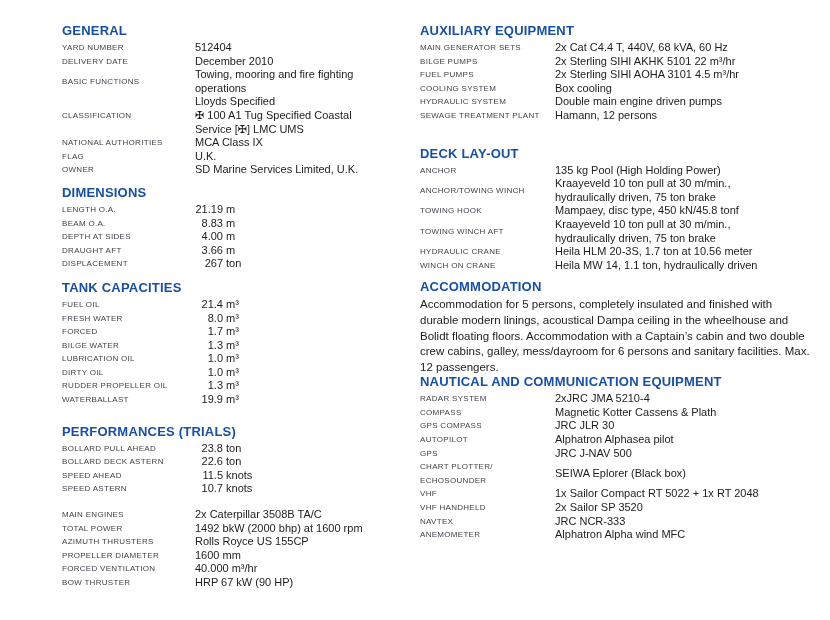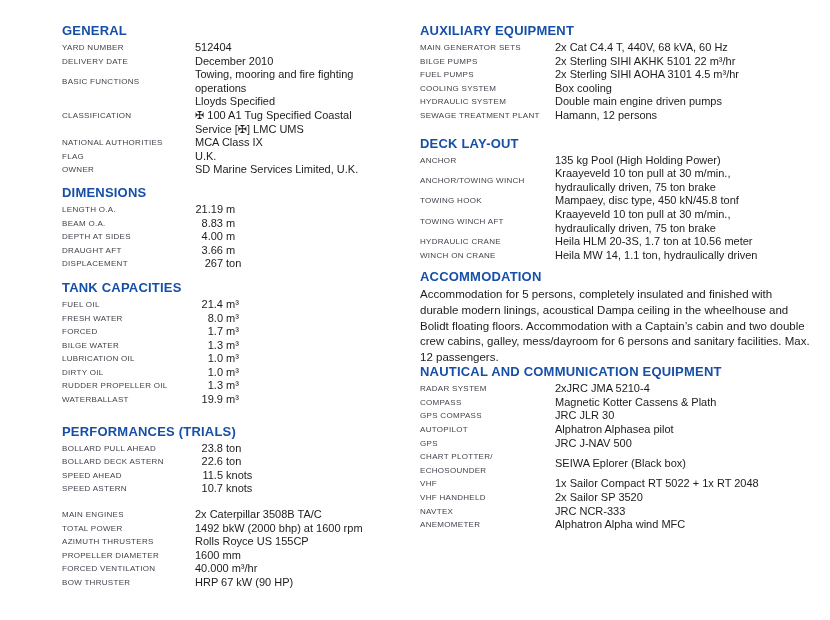--- a/index.html
+++ b/index.html
@@ -33,21 +33,21 @@
   .vline{white-space:nowrap;}
   .para{
     font-size:11.5px;line-height:15.6px;color:var(--value);
     width:392px;margin:1px 0 0 0;
   }
   
   #sec-dimensions{margin-top:9px;}
   #sec-tank-capacities{margin-top:10px;}
   #sec-performances{margin-top:18px;}
   #sec-propulsion{margin-top:12px;}
-  #sec-deck-layout{margin-top:14px;}
+  #sec-deck-layout{margin-top:24px;}
   #sec-accommodation{margin-top:8px;}
   #sec-nautical{}
 </style>
 </head>
 <body>
 
 <div class="page">
   <div class="cols">
     <div class="col left">
         <section class="sec" id="sec-general">

